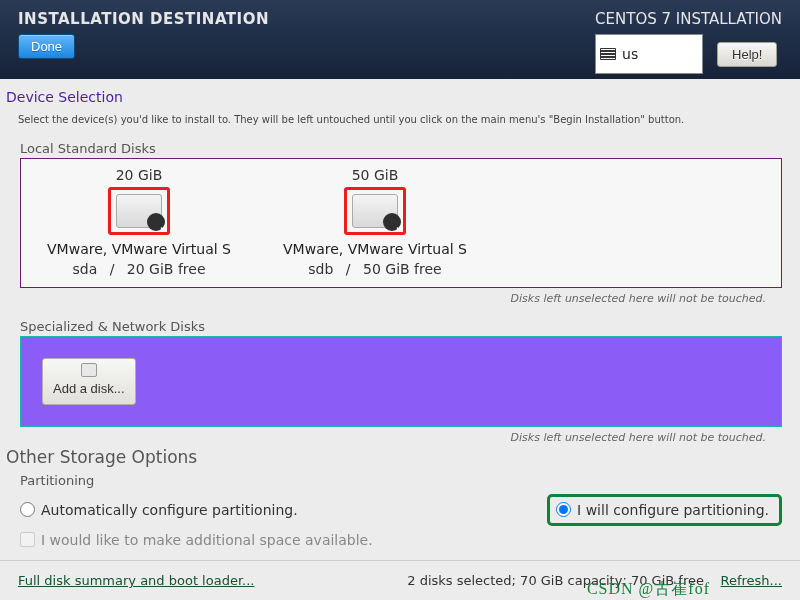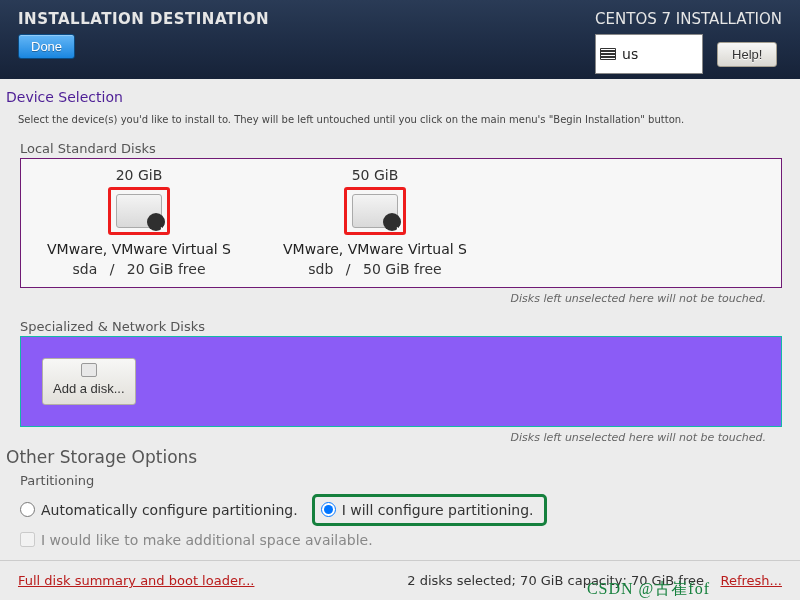--- a/index.html
+++ b/index.html
@@ -33,29 +33,29 @@
     .disk-name { font-size: 14px; font-weight: normal; color: #222; margin-top: 6px;}
     .disk-sub { font-size: 14px; color: #333; margin-top: 4px;}
     .disk-sub .sep { margin: 0 8px; }
     .note-right { text-align: right; font-style: italic; color: #666; font-size: 11px; margin: 4px 16px 0 0; }
 
     .net-panel { margin: 0 0 0 14px; border: 1px solid #14b8a6; background: #8b5cf6; padding: 21px; }
     .add-disk-btn { display: inline-flex; flex-direction: column; align-items: center; gap: 4px; padding: 4px 10px 8px 10px; background: linear-gradient(to bottom,#f7f7f6,#e2e0da); border:1px solid #b4b0a4; border-radius:3px; cursor:pointer; font-size:13px; color:#333; }
     .add-disk-btn .plus-icon { width:16px; height:14px; background:#e8e8e8; border:1px solid #999; border-radius:2px; display:block; }
 
     .part-sub { margin: 2px 0 6px 14px; font-size: 13px; color: #555; }
-    .radios { margin-left: 14px; display: flex; align-items: center; gap: 14px; }
+    .radios { margin-left: 14px; display: flex; align-items: center; gap: 14px; justify-content: space-between; }
     .radio, .checkbox { display: inline-flex; align-items: center; gap: 6px; font-size: 14px; color: #333; }
     .radio input, .checkbox input { width: 15px; height: 15px; }
     .radio.highlight { border: 3px solid #15803d; border-radius: 5px; padding: 5px 10px 5px 6px; }
     .checkbox { margin: 6px 0 0 14px; color: #888; }
     .checkbox input { border:1px solid #bbb; }
 
     .footer { position: absolute; bottom: 0; left: 0; right: 0; height: 40px; border-top: 1px solid #ccc; background: #ececec; display: flex; justify-content: space-between; align-items: center; padding: 0 18px; font-size: 13px; }
-    .footer a { color: #b91c1c; text-decoration: underline; }
+    .footer a { color: #14532d; text-decoration: underline; }
     .watermark { position:absolute; right: 90px; bottom: 0; color: #15803d; font-size: 16px; letter-spacing: 1px; pointer-events: none; user-select: none; font-family: Liberation Serif, serif; }
   </style>
 </head>
 <body>
 
 <div class="header">
   <div class="header-row">
     <div>
       <div class="header-title">INSTALLATION DESTINATION</div>
       <button class="done-btn">Done</button>

